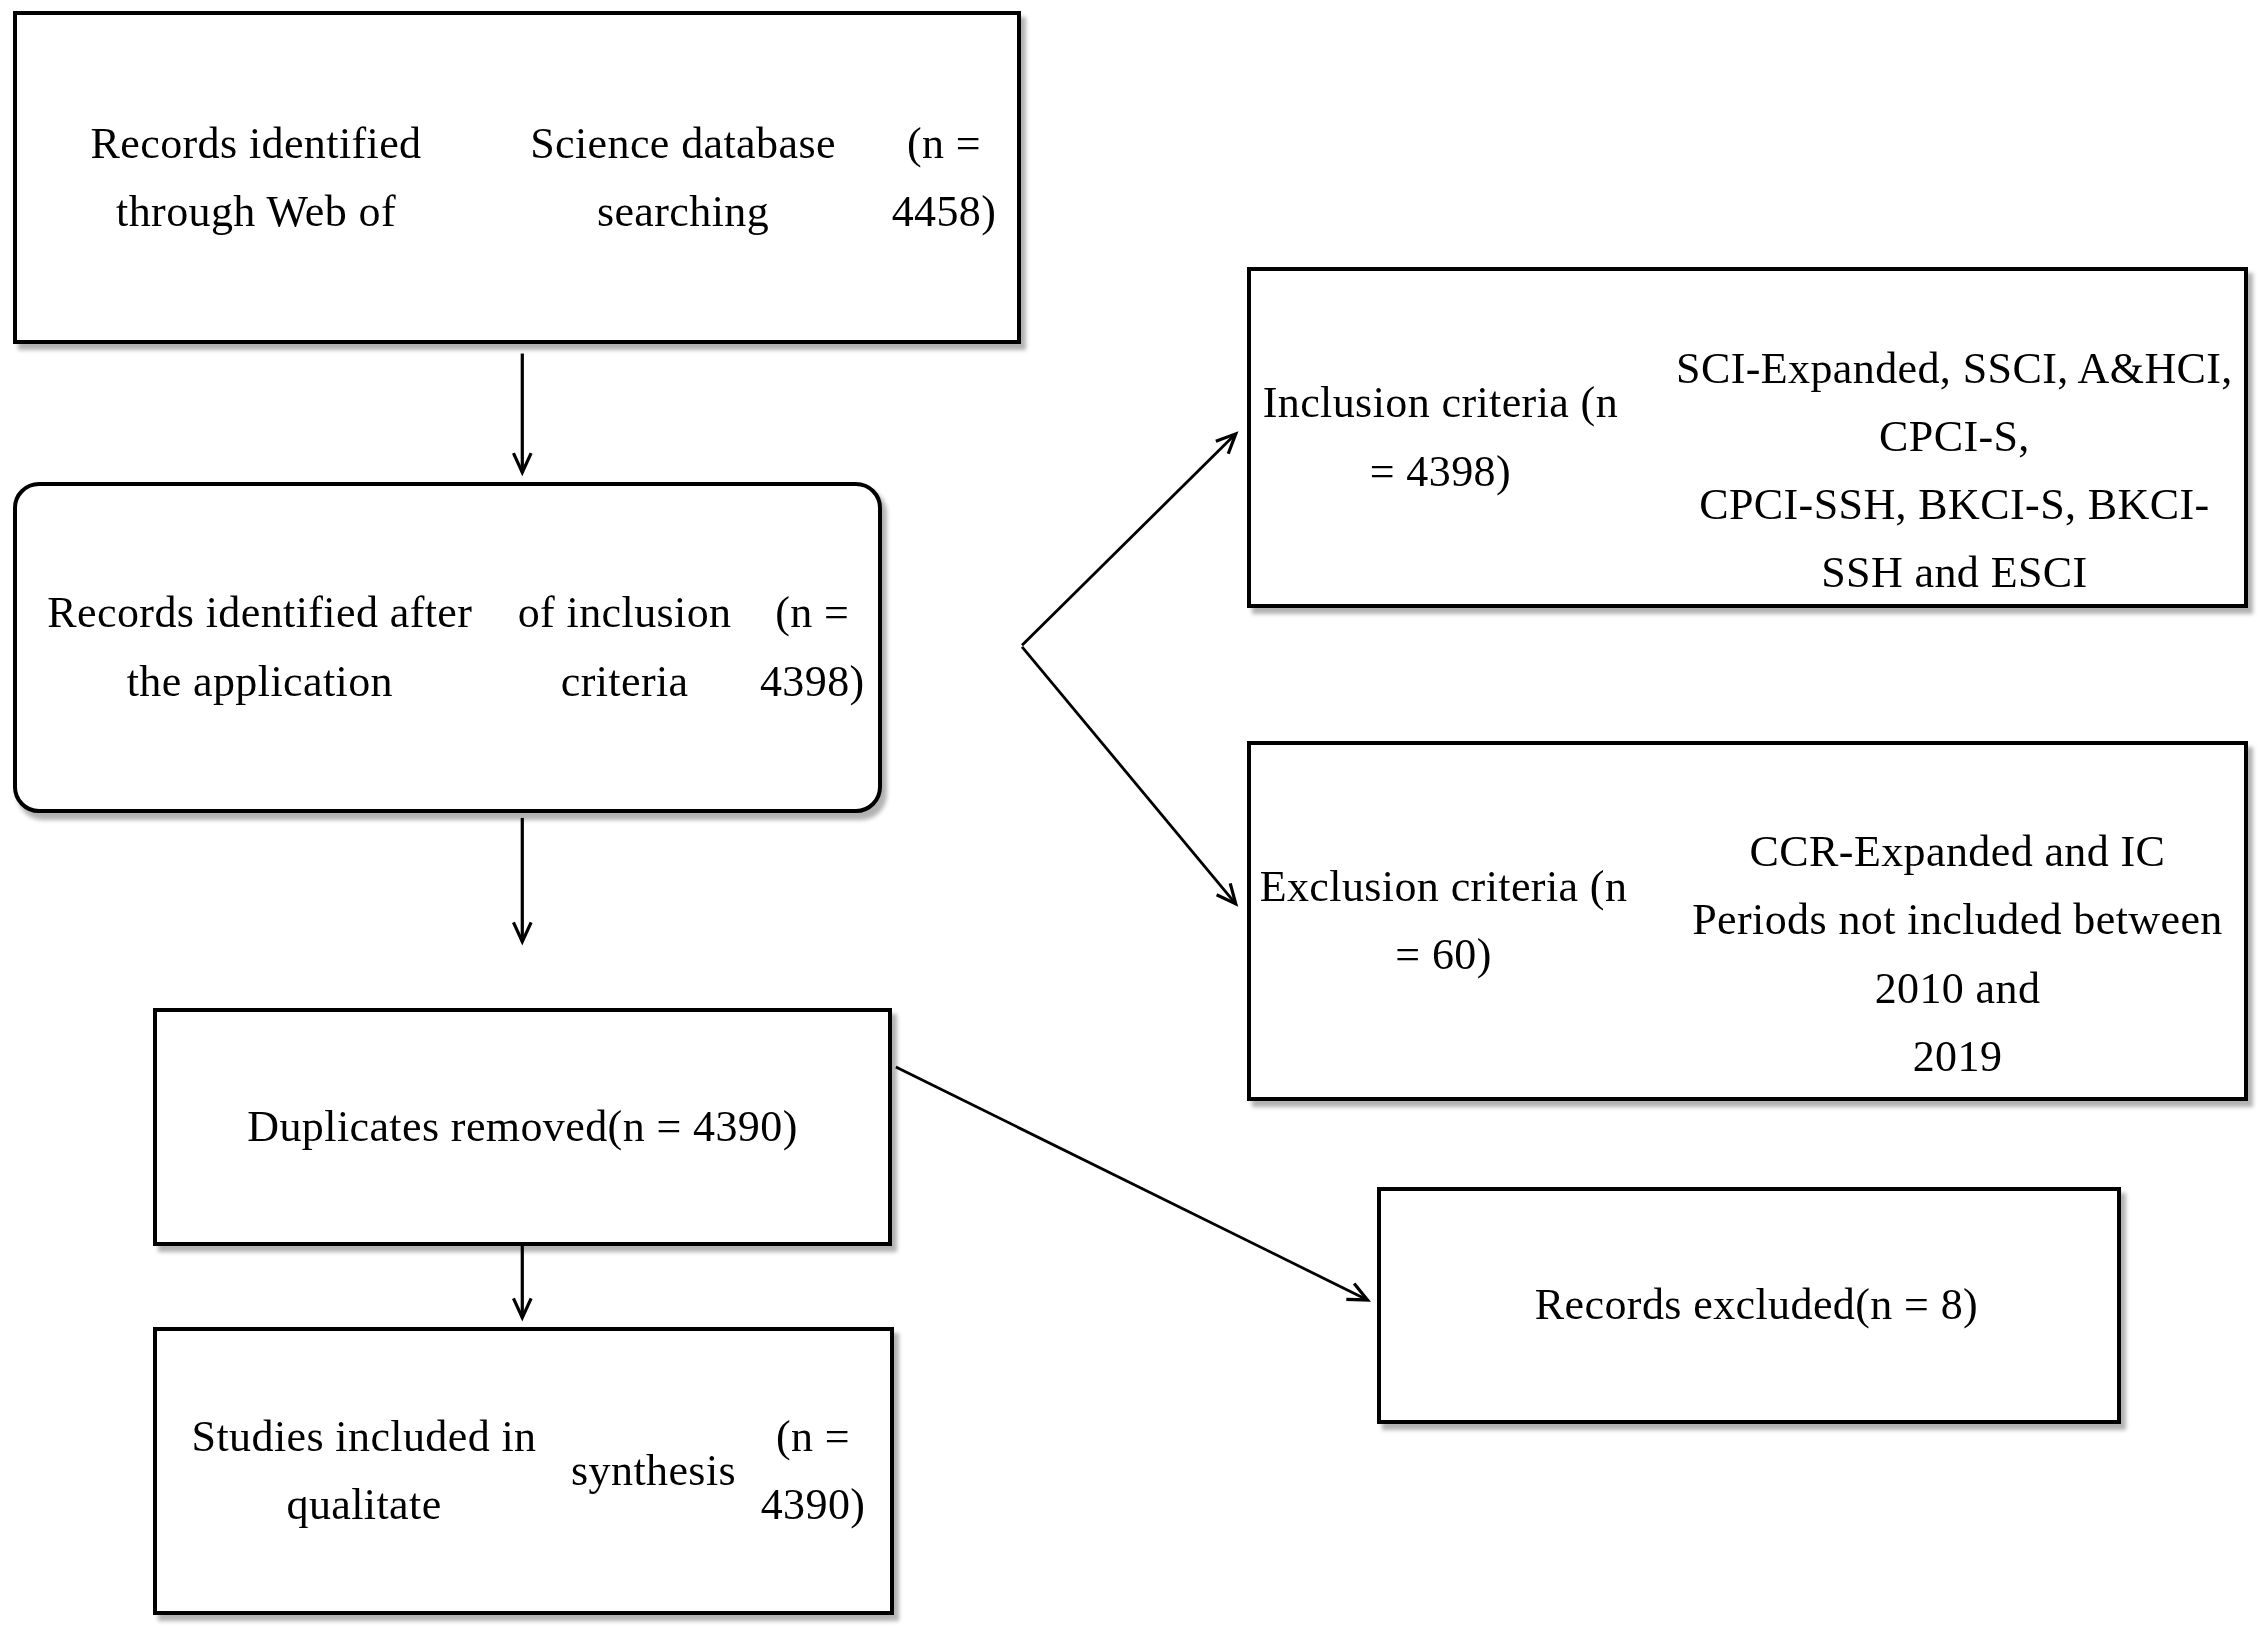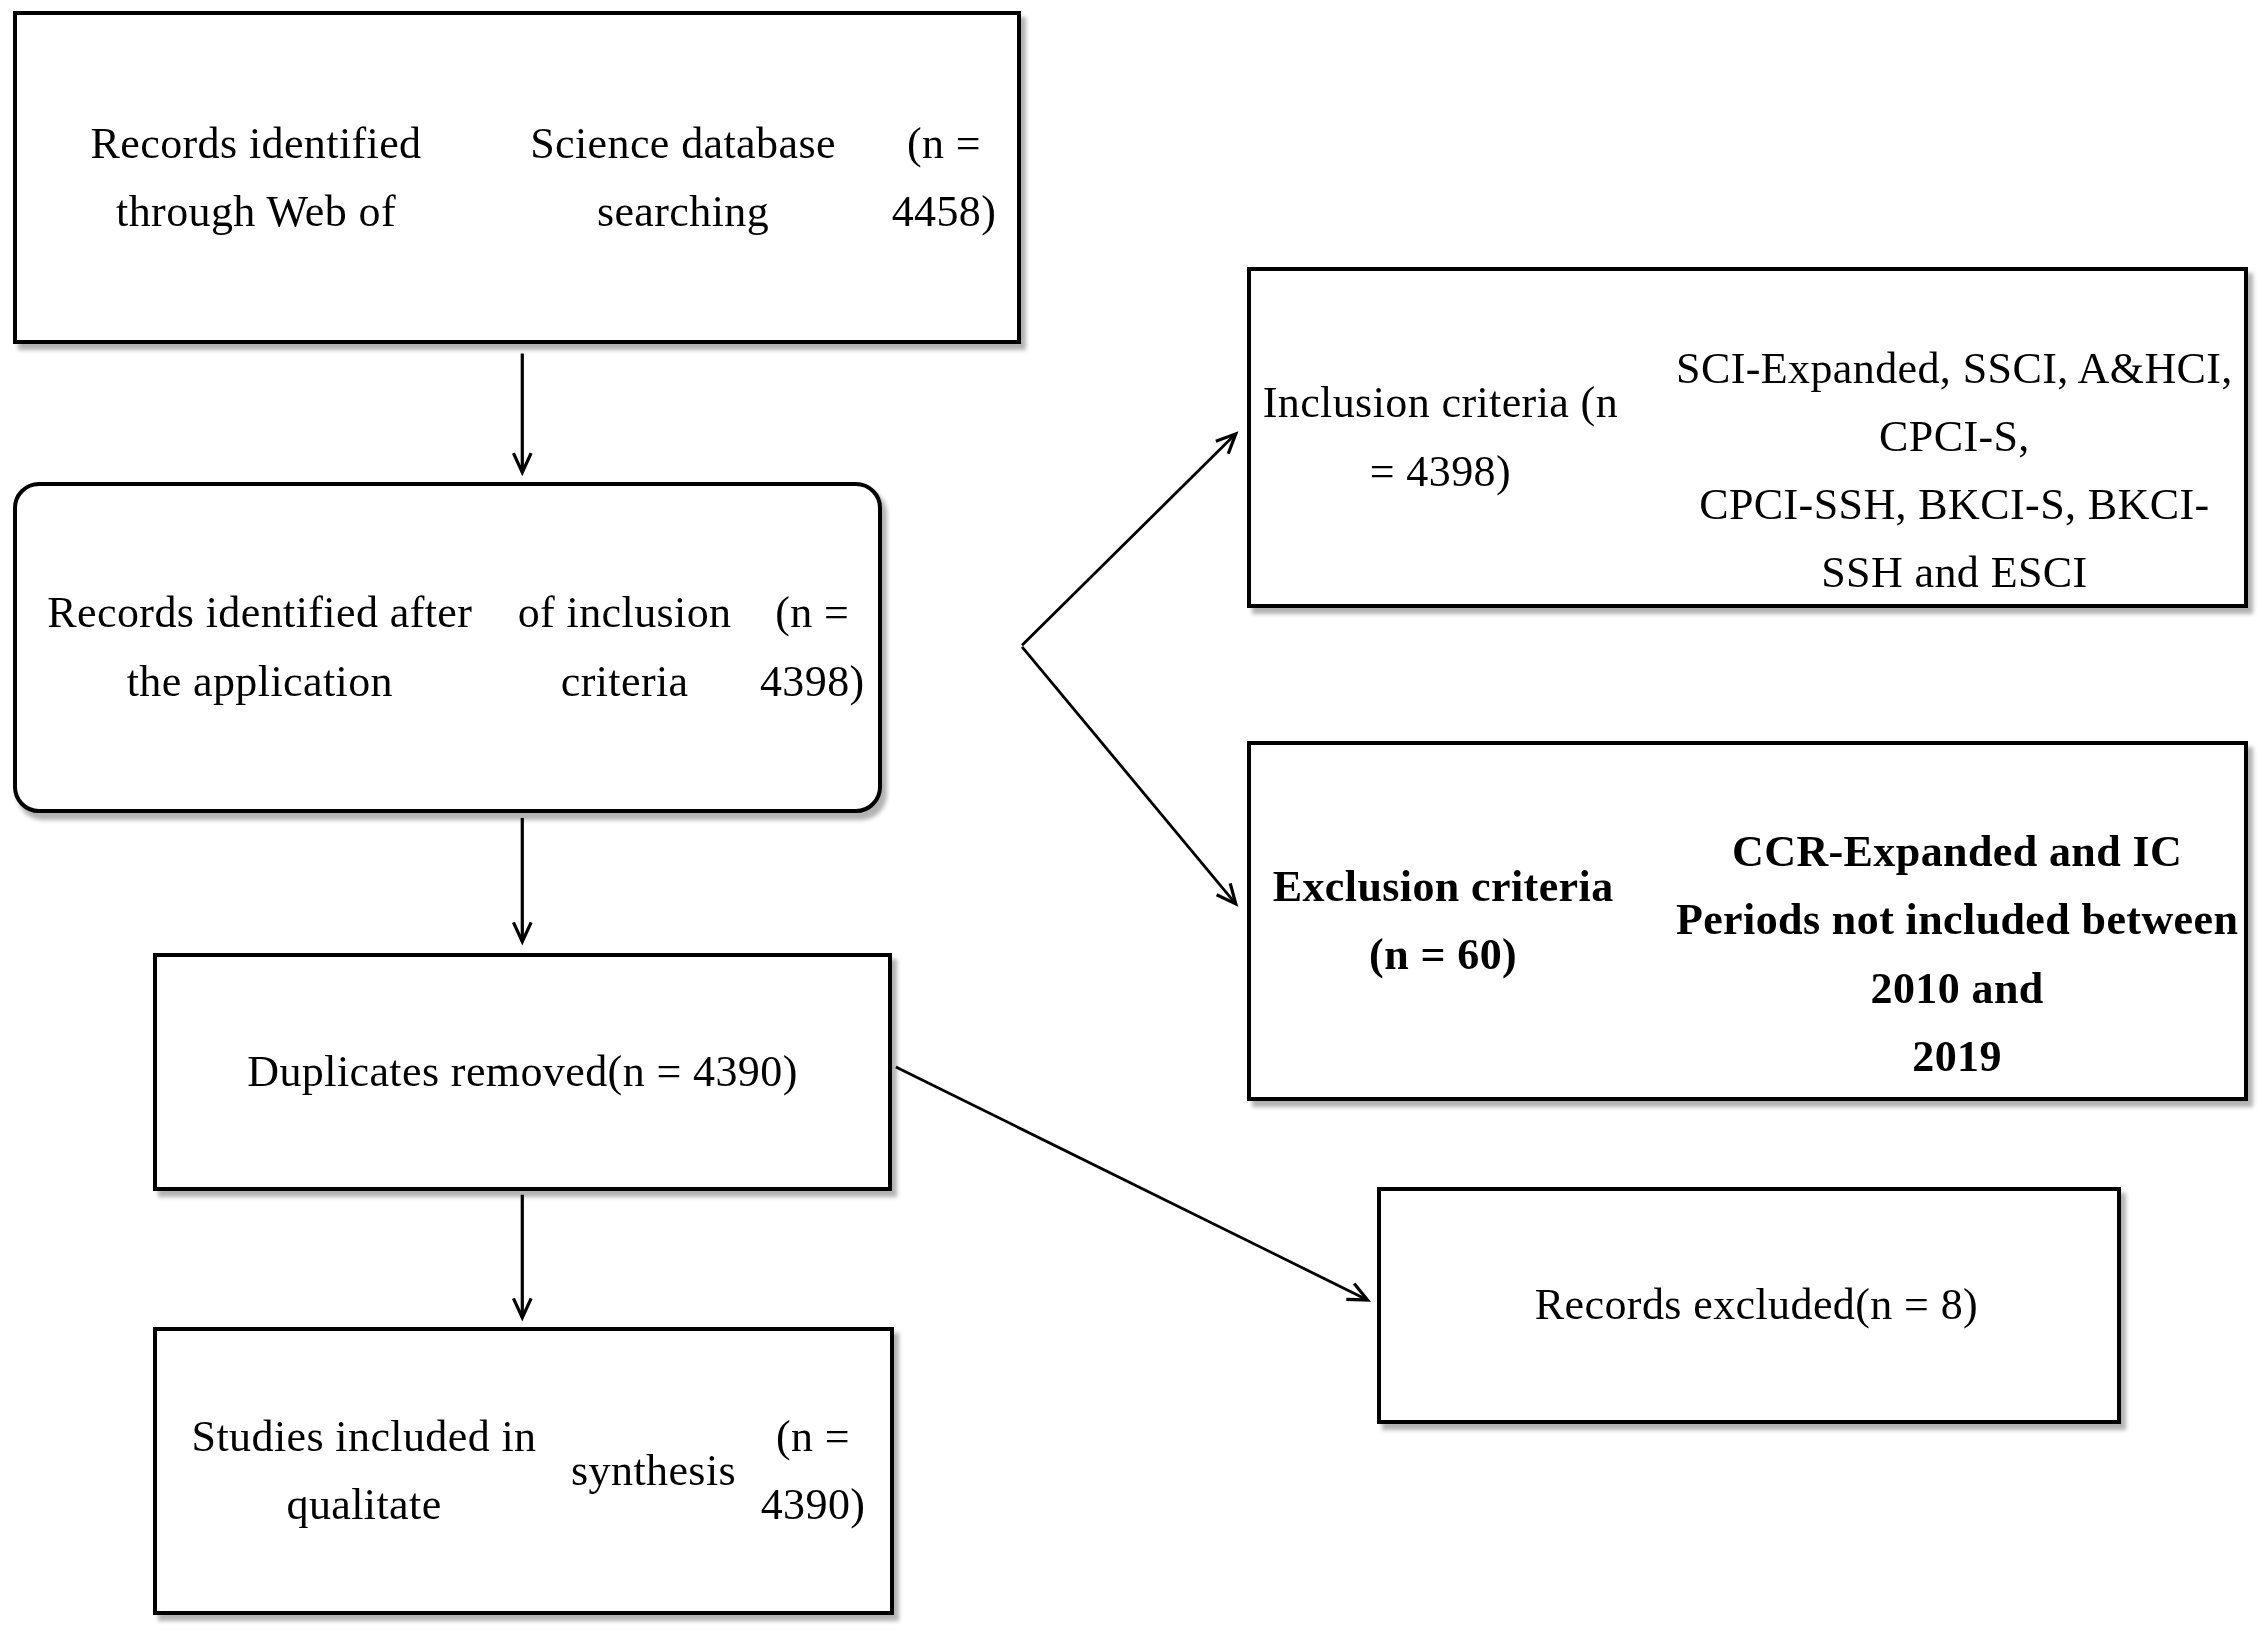--- a/index.html
+++ b/index.html
@@ -29,22 +29,22 @@
     text-align: center;
     font-size: 44px;
     line-height: 1.55;
     letter-spacing: 0.4px;
   }
   .box .body { margin-top: 67px; margin-left: 35px; }
 
   #box-records-identified   { left: 13px;   top: 11.2px;   width: 1008px; height: 333px; }
   #box-after-inclusion      { left: 13px;   top: 482px;  width: 869px; height: 331px; border-radius: 26px; }
   #box-inclusion-criteria   { left: 1247px; top: 267px;  width: 1001px; height: 341px; }
-  #box-exclusion-criteria   { left: 1247px; top: 741px;  width: 1001px; height: 360px; font-weight: bold; }
-  #box-duplicates-removed   { left: 153px;  top: 953px; width: 739px;  height: 238px; }
+  #box-exclusion-criteria   { left: 1247px; top: 741px;  width: 1001px; height: 360px; }
+  #box-duplicates-removed   { left: 153px;  top: 1008px; width: 739px;  height: 238px; }
   #box-records-excluded     { left: 1377px; top: 1187px; width: 744px;  height: 237px; padding-left: 15px; }
   #box-studies-included     { left: 153px;  top: 1327px; width: 741px;  height: 288px; }
 
   #arrow-layer {
     position: absolute;
     left: 0; top: 0;
     width: 2261px;
     height: 1631px;
     pointer-events: none;
   }

